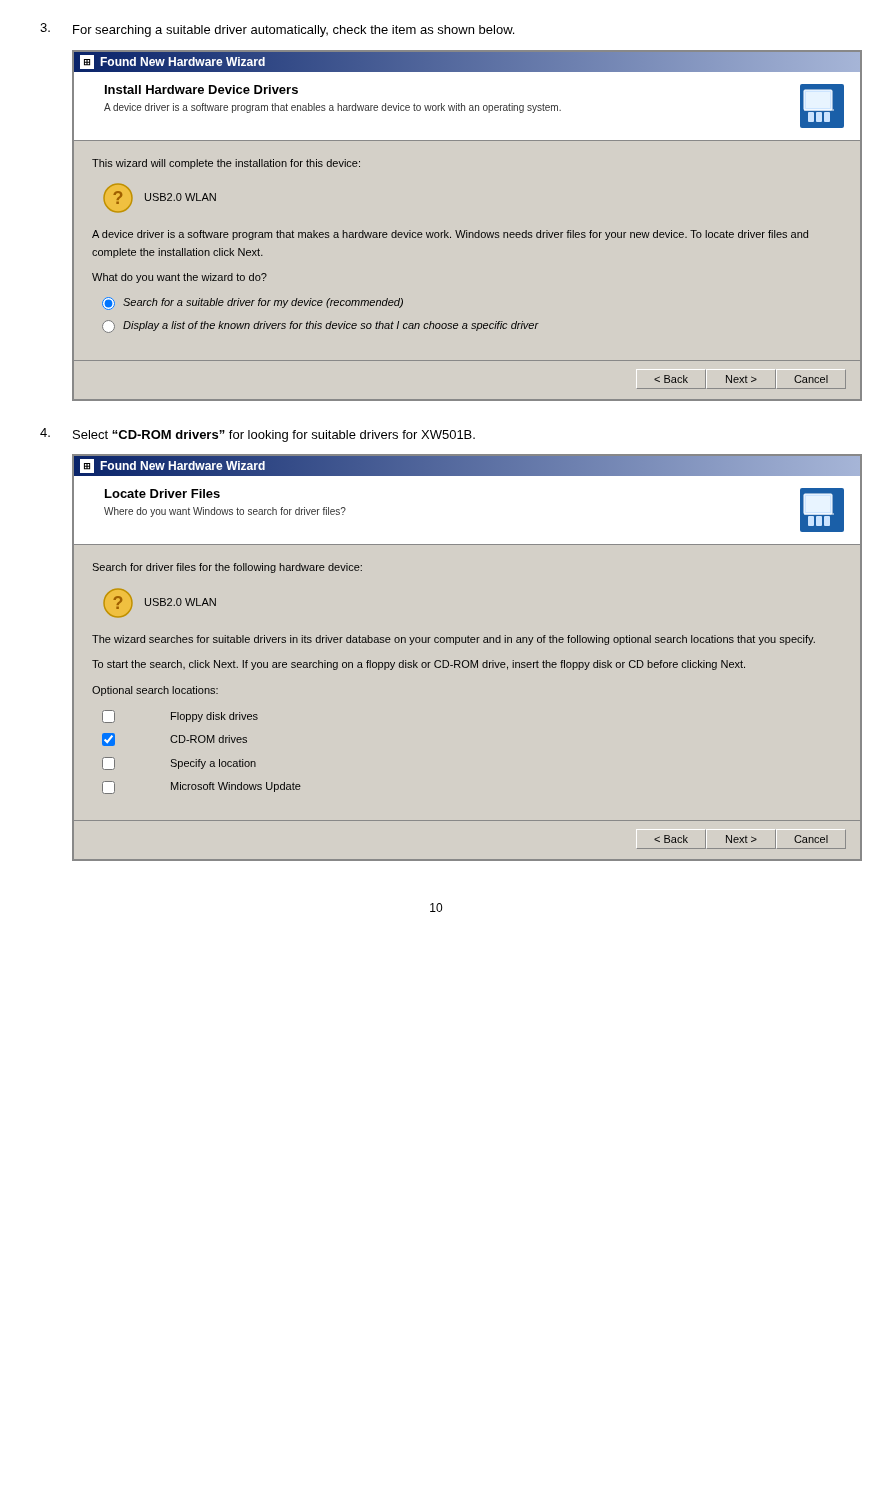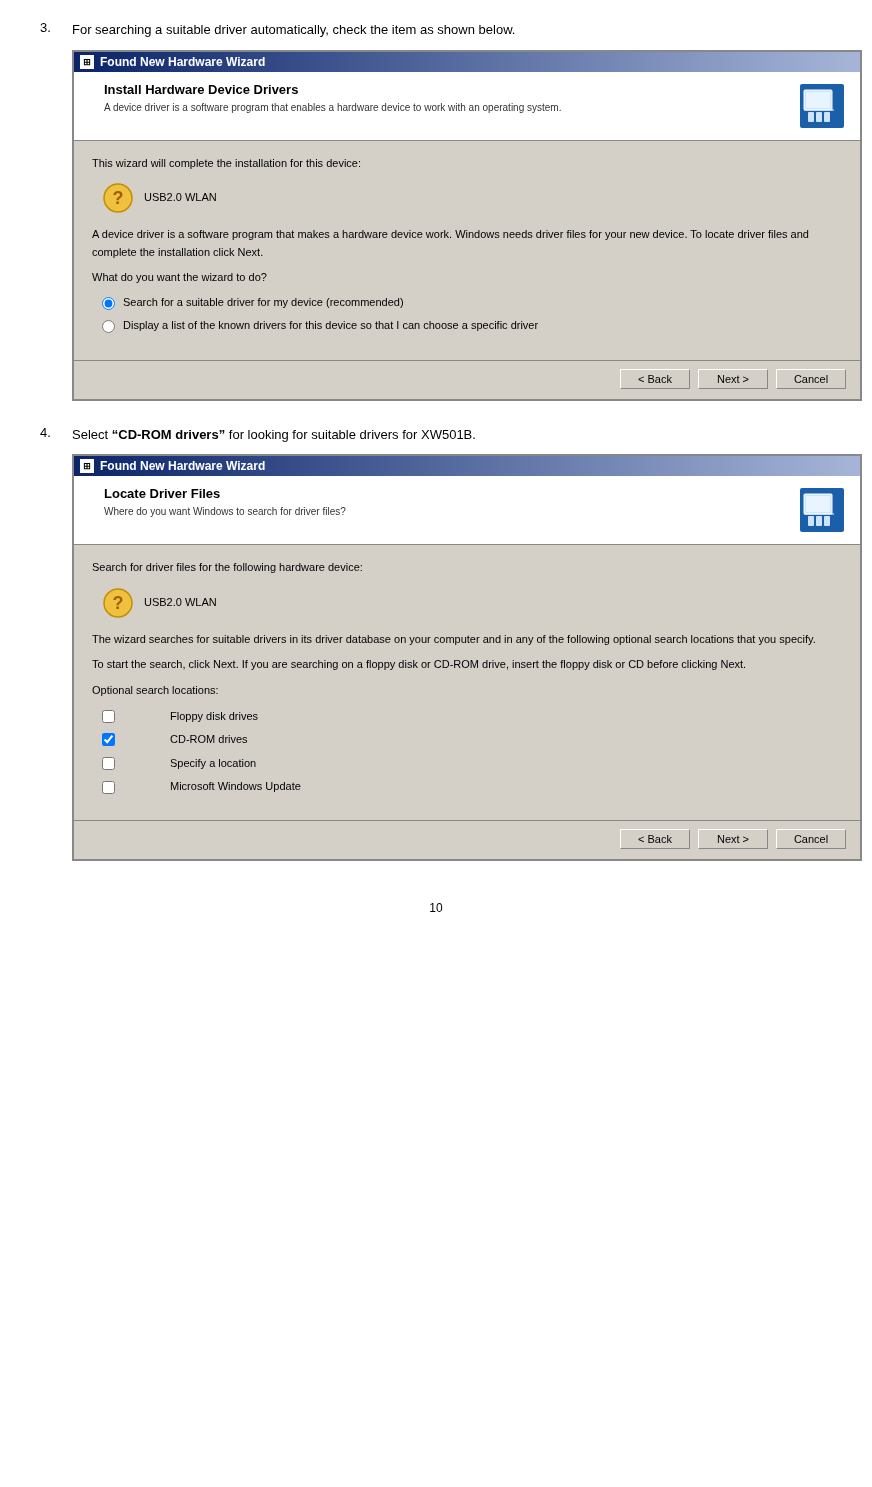--- a/index.html
+++ b/index.html
@@ -98,20 +98,21 @@
       align-items: flex-start;
       margin-bottom: 8px;
     }
     .radio-item input[type=radio] {
       margin-right: 8px;
       margin-top: 2px;
     }
     .radio-item label {
       font-size: 11px;
       line-height: 1.4;
+      font-style: italic;
     }
     .checkbox-group {
       margin-top: 8px;
       margin-left: 10px;
     }
     .checkbox-item {
       display: flex;
       align-items: center;
       margin-bottom: 6px;
     }
@@ -121,21 +122,20 @@
     .checkbox-item label {
       font-size: 11px;
       padding-left: 47px;
     }
     .dialog-footer {
       display: flex;
       justify-content: flex-end;
       align-items: center;
       padding: 8px 14px 10px 14px;
       border-top: 1px solid #888;
-      gap: 8px;
       margin-top: 8px;
     }
     .win-btn {
       background: #d4d0c8;
       border: 1px solid #888;
       border-top-color: #fff;
       border-left-color: #fff;
       padding: 3px 16px;
       font-size: 11px;
       cursor: pointer;

